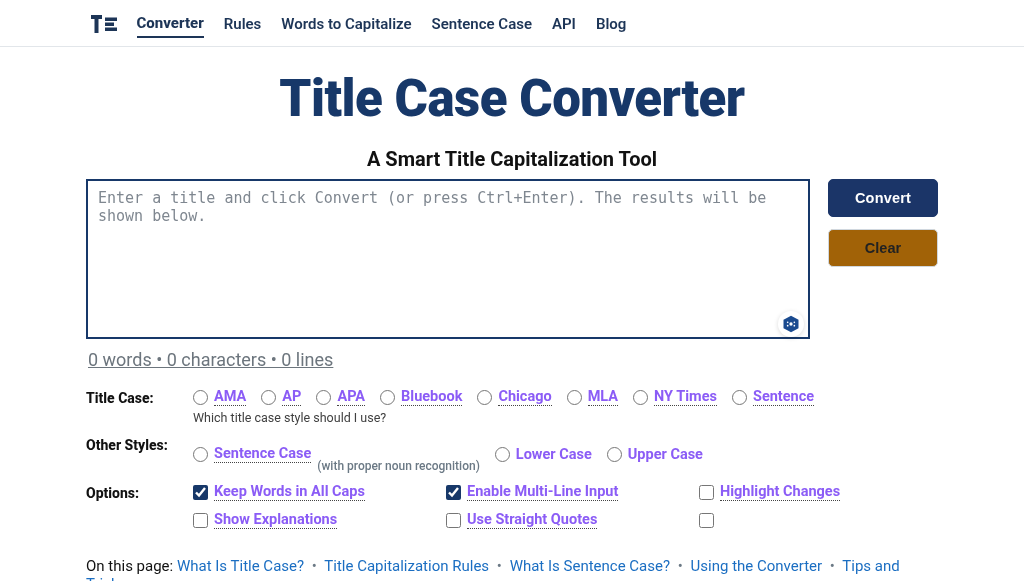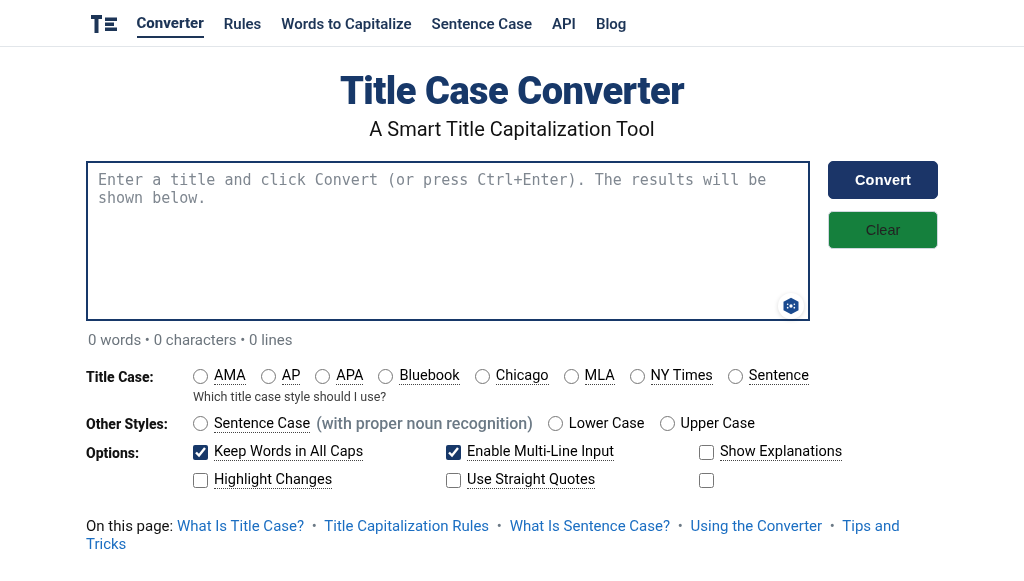--- a/index.html
+++ b/index.html
@@ -58,30 +58,30 @@
     
     .page{
       width:900px;
       margin:0 auto;
       padding:0 24px;
     }
     h1.title{
       text-align:center;
       color:var(--navy);
       font-weight:900;
-      font-size:38px;
+      font-size:51px;
       letter-spacing:-0.5px;
-      margin:22px 0 4px 0;
+      margin:22px 0 19px 0;
     }
     .subtitle{
       text-align:center;
       color:#111;
-      font-weight:400;
+      font-weight:700;
       font-size:20px;
-      margin:0 0 20px 0;
+      margin:0 0 8px 0;
     }
 
     .io-row{
       display:grid;
       grid-template-columns: 1fr 110px;
       gap:18px;
       align-items:start;
     }
     .textarea{
       width:100%;
@@ -109,40 +109,41 @@
     }
     .corner-badge svg{display:block}
 
     .btn{
       display:block;
       width:100%;
       border-radius:5px;
       border:1px solid var(--border);
       padding:10px 0;
       text-align:center;
-      font-weight:400;
+      font-weight:700;
       font-size:14.5px;
       cursor:pointer;
-      background:#15803d;
+      background:#a16207;
       color:#222;
     }
     .btn.primary{
       background:var(--btn-navy);
       color:var(--btn-navy-text);
       border-color:var(--btn-navy);
       font-weight:800;
       letter-spacing:.2px;
     }
     .btn + .btn{margin-top:12px}
     .sidebar{padding-top:0}
 
     .counts{
       color:var(--muted);
-      font-size:15px;
+      font-size:18px;
       margin:6px 2px 18px 2px;
+      text-decoration:underline;
     }
 
     
     .opt-row{
       display:grid;
       grid-template-columns: 97px 1fr;
       column-gap:10px;
       align-items:flex-start;
       margin-bottom:10px;
     }
@@ -162,29 +163,30 @@
       display:inline-flex;
       align-items:center;
       gap:6px;
     }
     .opt input[type=radio], .opt input[type=checkbox]{
       width:15px;height:15px;
       accent-color:var(--navy);
       margin:0;
     }
     .opt label{
-      font-weight:400;
+      font-weight:700;
       font-size:14.5px;
-      color:#000000;
+      color:#8b5cf6;
     }
     .opt label.dotted{border-bottom:1.5px dotted #444}
     .aux-note{
       color:#6b7985;
-      font-size:16px;
+      font-size:12px;
       font-weight:500;
+      margin-top:24px;
     }
     .helper{
       grid-column:2/3;
       color:#404040;
       font-size:12.5px;
       margin-top:4px;
     }
 
     .checks{
       display:grid;
@@ -316,25 +318,25 @@
       <span class="opt">
         <input type="checkbox" checked="" style="">
         <label class="dotted">Keep Words in All Caps</label>
       </span>
       <span class="opt">
         <input type="checkbox" checked="" style="">
         <label class="dotted">Enable Multi-Line Input</label>
       </span>
       <span class="opt">
         <input type="checkbox" style="">
+        <label class="dotted">Highlight Changes</label>
+      </span>
+      <span class="opt">
+        <input type="checkbox" style="">
         <label class="dotted">Show Explanations</label>
-      </span>
-      <span class="opt">
-        <input type="checkbox" style="">
-        <label class="dotted">Highlight Changes</label>
       </span>
       <span class="opt">
         <input type="checkbox" style="">
         <label class="dotted">Use Straight Quotes</label>
       </span>
       <span class="opt">
         <input type="checkbox" style="">
       </span>
     </div>
   </div>

